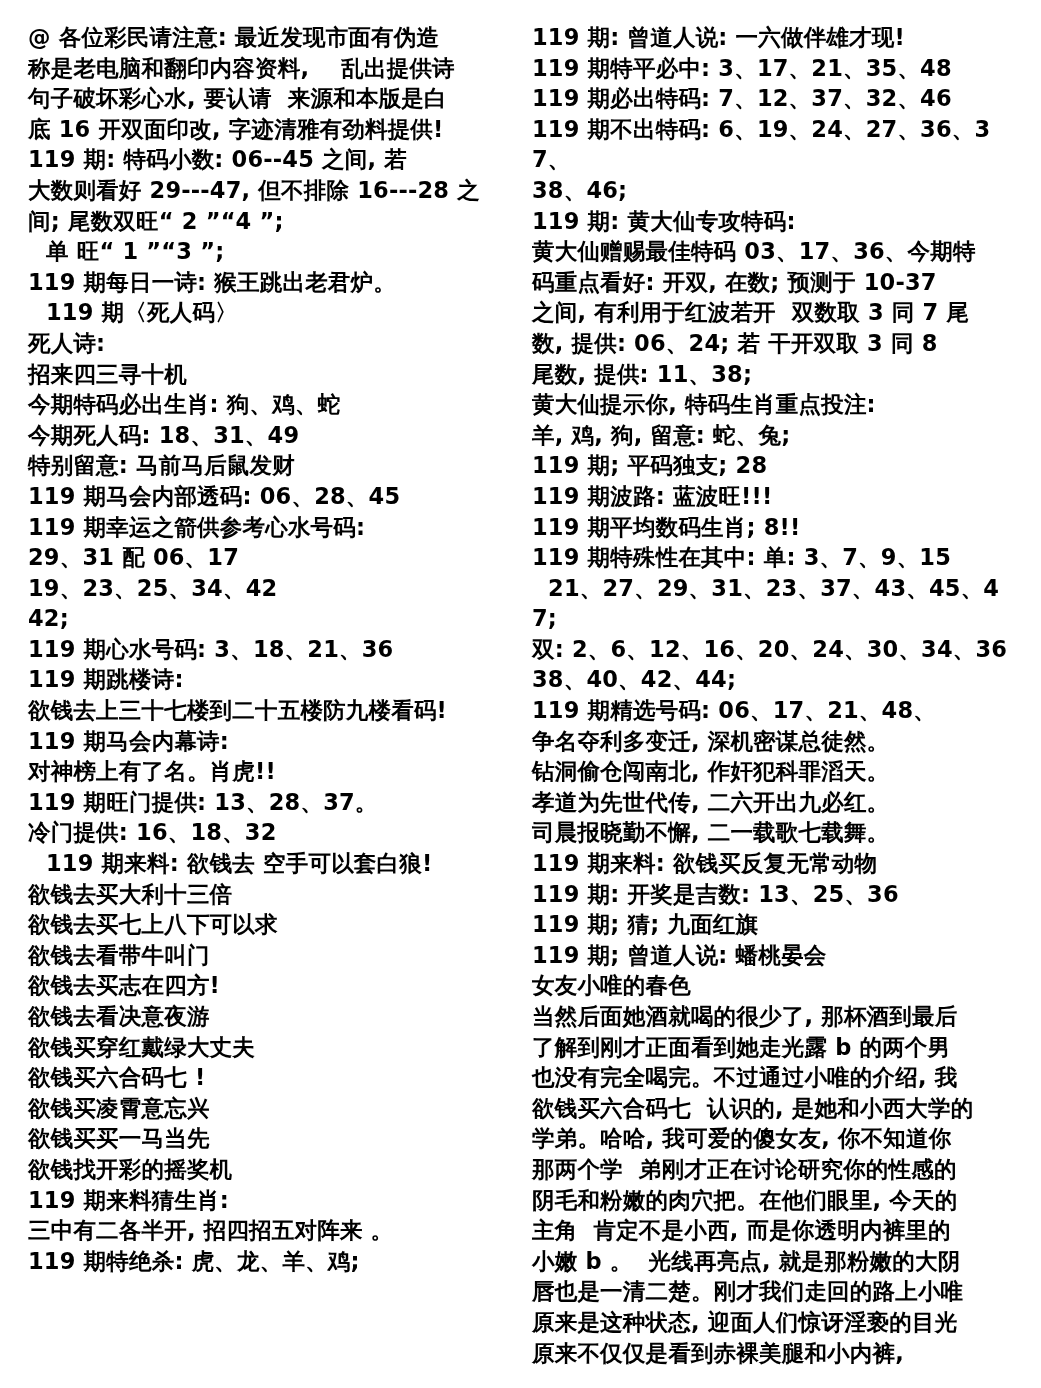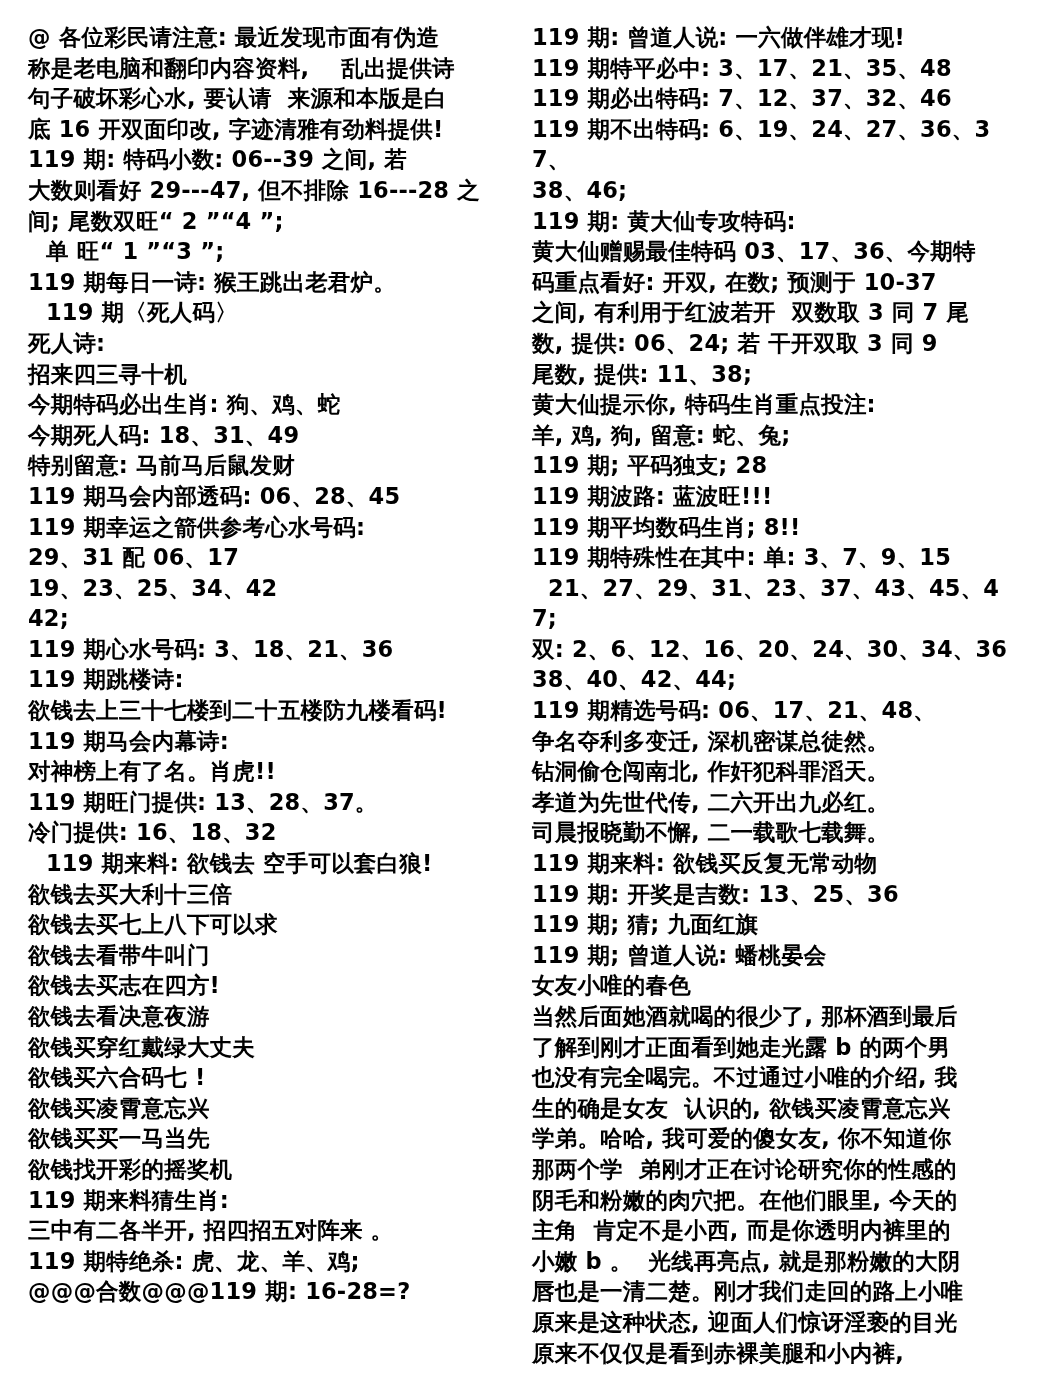--- a/index.html
+++ b/index.html
@@ -52,21 +52,21 @@
 <body>
 
 <div class="page">
   <div class="columns">
 
     <div class="col">
       <p>@ 各位彩民请注意: 最近发现市面有伪造</p>
       <p>称是老电脑和翻印内容资料,    乱出提供诗</p>
       <p>句子破坏彩心水, 要认请  来源和本版是白</p>
       <p>底 16 开双面印改, 字迹清雅有劲料提供!</p>
-      <p>119 期: 特码小数: 06--39 之间, 若</p>
+      <p>119 期: 特码小数: 06--45 之间, 若</p>
       <p>大数则看好 29---47, 但不排除 16---28 之</p>
       <p>间; 尾数双旺“ 2 ”“4 ”;</p>
       <p class="indent1">单 旺“ 1 ”“3 ”;</p>
       <p>119 期每日一诗: 猴王跳出老君炉。</p>
       <p class="indent1">119 期〈死人码〉</p>
       <p>死人诗:</p>
       <p>招来四三寻十机</p>
       <p>今期特码必出生肖: 狗、鸡、蛇</p>
       <p>今期死人码: 18、31、49</p>
       <p>特别留意: 马前马后鼠发财</p>
@@ -89,34 +89,33 @@
       <p>欲钱去买志在四方!</p>
       <p>欲钱去看决意夜游</p>
       <p>欲钱买穿红戴绿大丈夫</p>
       <p>欲钱买六合码七 !</p>
       <p>欲钱买凌霄意忘兴</p>
       <p>欲钱买买一马当先</p>
       <p>欲钱找开彩的摇奖机</p>
       <p>119 期来料猜生肖:</p>
       <p>三中有二各半开, 招四招五对阵来 。</p>
       <p>119 期特绝杀: 虎、龙、羊、鸡;</p>
-      <p>@@@合数@@@119 期: 16-28=?</p>
     </div>
 
     <div class="col">
       <p>119 期: 曾道人说: 一六做伴雄才现!</p>
       <p>119 期特平必中: 3、17、21、35、48</p>
       <p>119 期必出特码: 7、12、37、32、46</p>
       <p>119 期不出特码: 6、19、24、27、36、37、</p>
       <p>38、46;</p>
       <p>119 期: 黄大仙专攻特码:</p>
       <p>黄大仙赠赐最佳特码 03、17、36、今期特</p>
       <p>码重点看好: 开双, 在数; 预测于 10-37</p>
       <p>之间, 有利用于红波若开  双数取 3 同 7 尾</p>
-      <p>数, 提供: 06、24; 若 干开双取 3 同 9</p>
+      <p>数, 提供: 06、24; 若 干开双取 3 同 8</p>
       <p>尾数, 提供: 11、38;</p>
       <p>黄大仙提示你, 特码生肖重点投注:</p>
       <p>羊, 鸡, 狗, 留意: 蛇、兔;</p>
       <p>119 期; 平码独支; 28</p>
       <p>119 期波路: 蓝波旺!!!</p>
       <p>119 期平均数码生肖; 8!!</p>
       <p>119 期特殊性在其中: 单: 3、7、9、15</p>
       <p>  21、27、29、31、23、37、43、45、47;</p>
       <p>双: 2、6、12、16、20、24、30、34、36</p>
       <p>38、40、42、44;</p>
@@ -128,21 +127,21 @@
       <p>119 期来料: 欲钱买反复无常动物</p>
       <p>119 期: 开奖是吉数: 13、25、36</p>
       <p>119 期; 猜; 九面红旗</p>
       <p>119 期; 曾道人说: 蟠桃晏会</p>
 
       <p class="center">女友小唯的春色</p>
 
       <p>当然后面她酒就喝的很少了, 那杯酒到最后</p>
       <p>了解到刚才正面看到她走光露 b 的两个男</p>
       <p>也没有完全喝完。不过通过小唯的介绍, 我</p>
-      <p>生的确是女友  认识的, 欲钱买凌霄意忘兴</p>
+      <p>欲钱买六合码七  认识的, 是她和小西大学的</p>
       <p>学弟。哈哈, 我可爱的傻女友, 你不知道你</p>
       <p>那两个学  弟刚才正在讨论研究你的性感的</p>
       <p>阴毛和粉嫩的肉穴把。在他们眼里, 今天的</p>
       <p>主角  肯定不是小西, 而是你透明内裤里的</p>
       <p>小嫩 b 。  光线再亮点, 就是那粉嫩的大阴</p>
       <p>唇也是一清二楚。刚才我们走回的路上小唯</p>
       <p>原来是这种状态, 迎面人们惊讶淫亵的目光</p>
       <p>原来不仅仅是看到赤裸美腿和小内裤,</p>
     </div>
 

